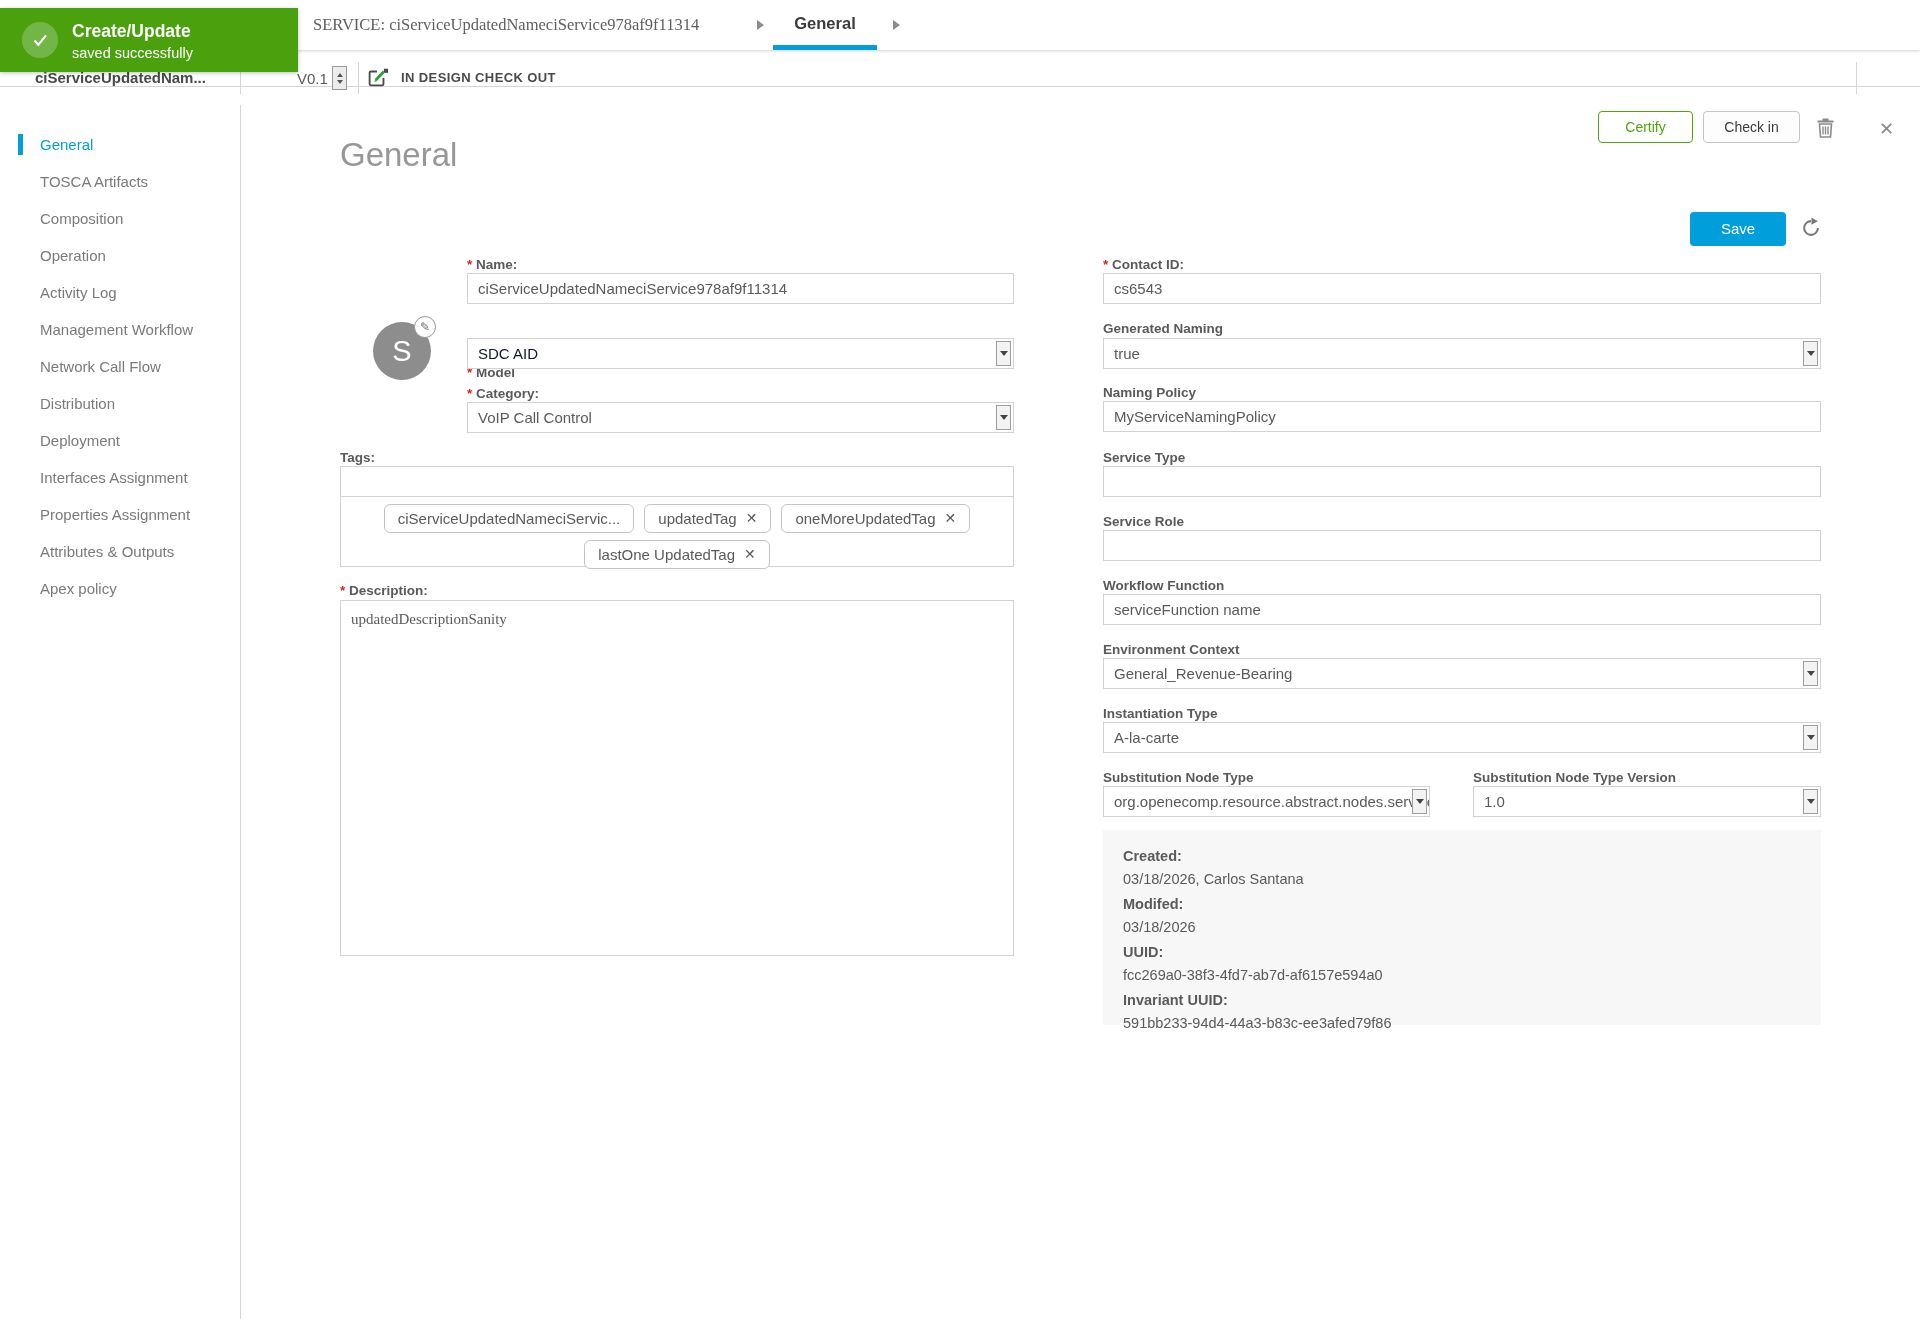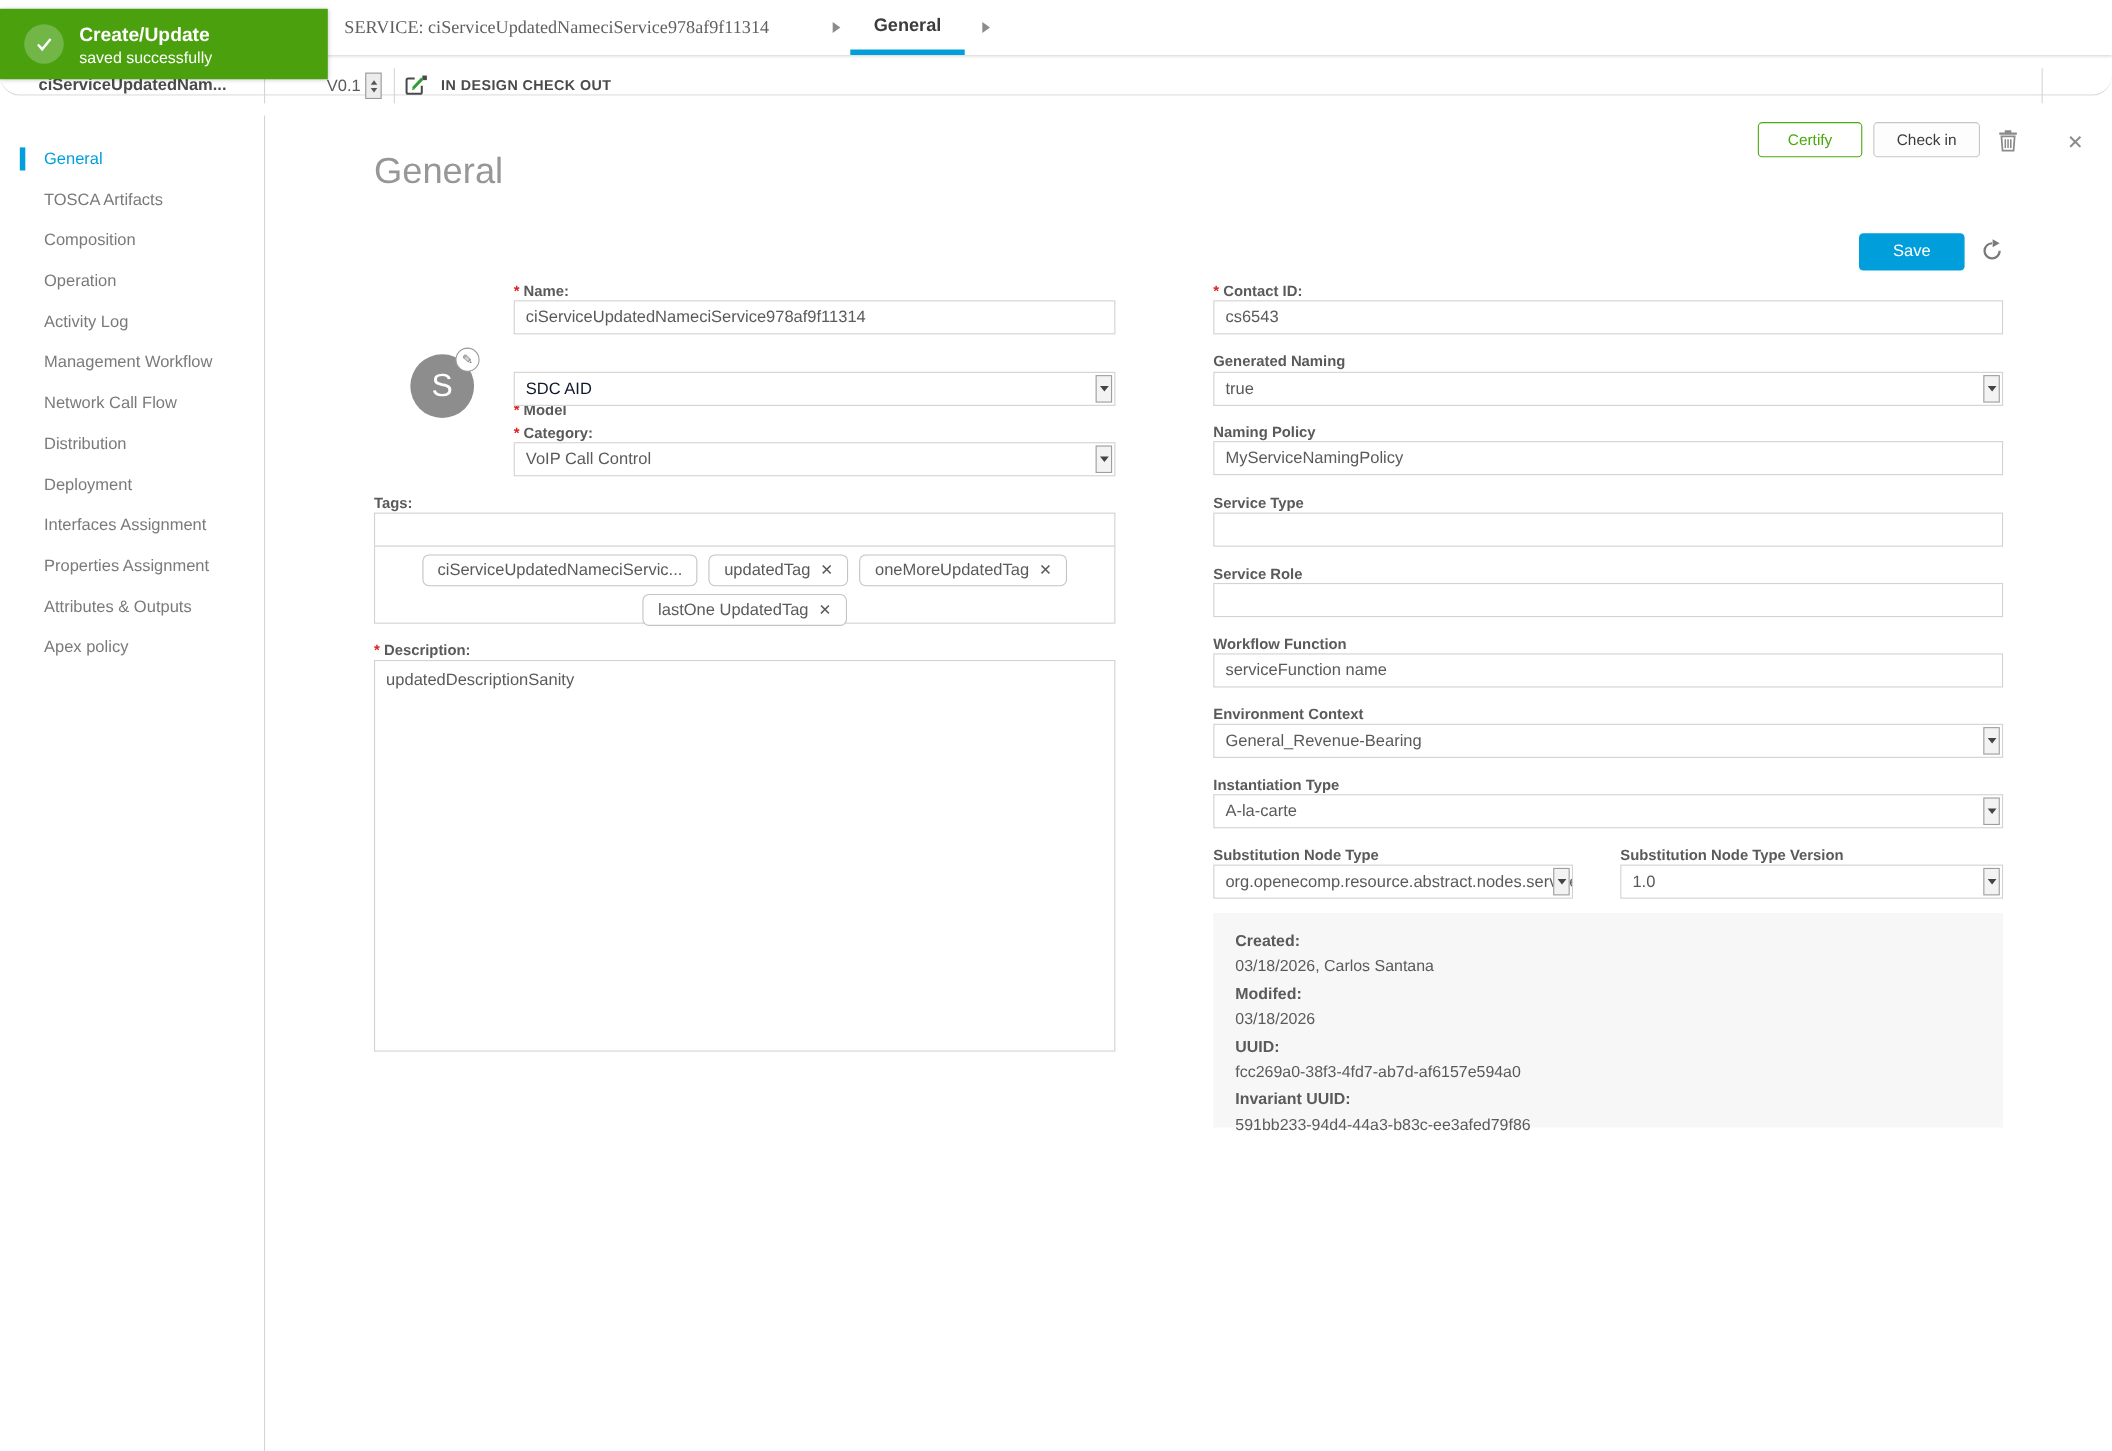--- a/index.html
+++ b/index.html
@@ -14,21 +14,21 @@
                 font-size:16.5px; color:#5f5f5f; white-space:nowrap;font-family:Liberation Serif, serif; }
   .crumb-arrow { position:absolute; top:20px; width:0; height:0;
                  border-top:5px solid transparent; border-bottom:5px solid transparent;
                  border-left:7px solid #8c8c8c; }
   .tab-active { position:absolute; left:773px; top:0; width:104px; height:50px; line-height:47px;
                 text-align:center; font-size:16.5px; font-weight:700; color:#3c3c3c; }
   .tab-underline { position:absolute; left:0; bottom:0; width:100%; height:5px; background:#009fdb; }
 
   
   .toolbar { position:absolute; left:0; top:50px; width:1920px; height:37px; background:#fff;
-             border-bottom:1px solid #d5d5d5; z-index:4;border-radius:25px; }
+             border-bottom:1px solid #d5d5d5; z-index:4; }
   .entity-name { position:absolute; left:35px; top:19px; width:185px; font-size:15px; font-weight:700;
                  color:#4a4a4a; white-space:nowrap; overflow:hidden; }
   .vdiv { position:absolute; top:12px; height:32px; width:1px; background:#d5d5d5; }
   .version-text { position:absolute; left:297px; top:20px; font-size:15px; color:#5a5a5a; }
   .version-spinner { position:absolute; left:332px; top:16px; width:15px; height:24px; background:#ececec;
                      border:1px solid #9a9a9a; display:flex; flex-direction:column; align-items:center;
                      justify-content:center; gap:3px; }
   .tri-up-s { width:0; height:0; border-left:3.5px solid transparent; border-right:3.5px solid transparent;
               border-bottom:4.5px solid #555; }
   .tri-down-s { width:0; height:0; border-left:3.5px solid transparent; border-right:3.5px solid transparent;
@@ -214,21 +214,21 @@
         <span>oneMoreUpdatedTag</span>
         <span class="x-icon"></span>
       </span>
     <span class="chip">
         <span>lastOne UpdatedTag</span>
         <span class="x-icon"></span>
       </span>
   </div>
 
   <span class="lbl required" style="left:340px; top:583px;">Description:</span>
-  <div class="input textarea" style="left:340px; top:600px; width:674px; height:356px; padding:8px 10px;">updatedDescriptionSanity</div>
+  <div class="input textarea" style="left:340px; top:600px; width:674px; height:356px; padding:8px 10px;font-family:Liberation Serif, serif;">updatedDescriptionSanity</div>
 
   <span class="lbl required" style="left:1103px; top:257px;">Contact ID:</span>
   <div class="input" style="left:1103px; top:273px; width:718px;">cs6543</div>
 
   <span class="lbl" style="left:1103px; top:321px;">Generated Naming</span>
   <div class="input select" style="left:1103px; top:338px; width:718px;">
     <span>true</span>
     <span class="sel-btn">
         <span class="tri-down"></span>
       </span>

